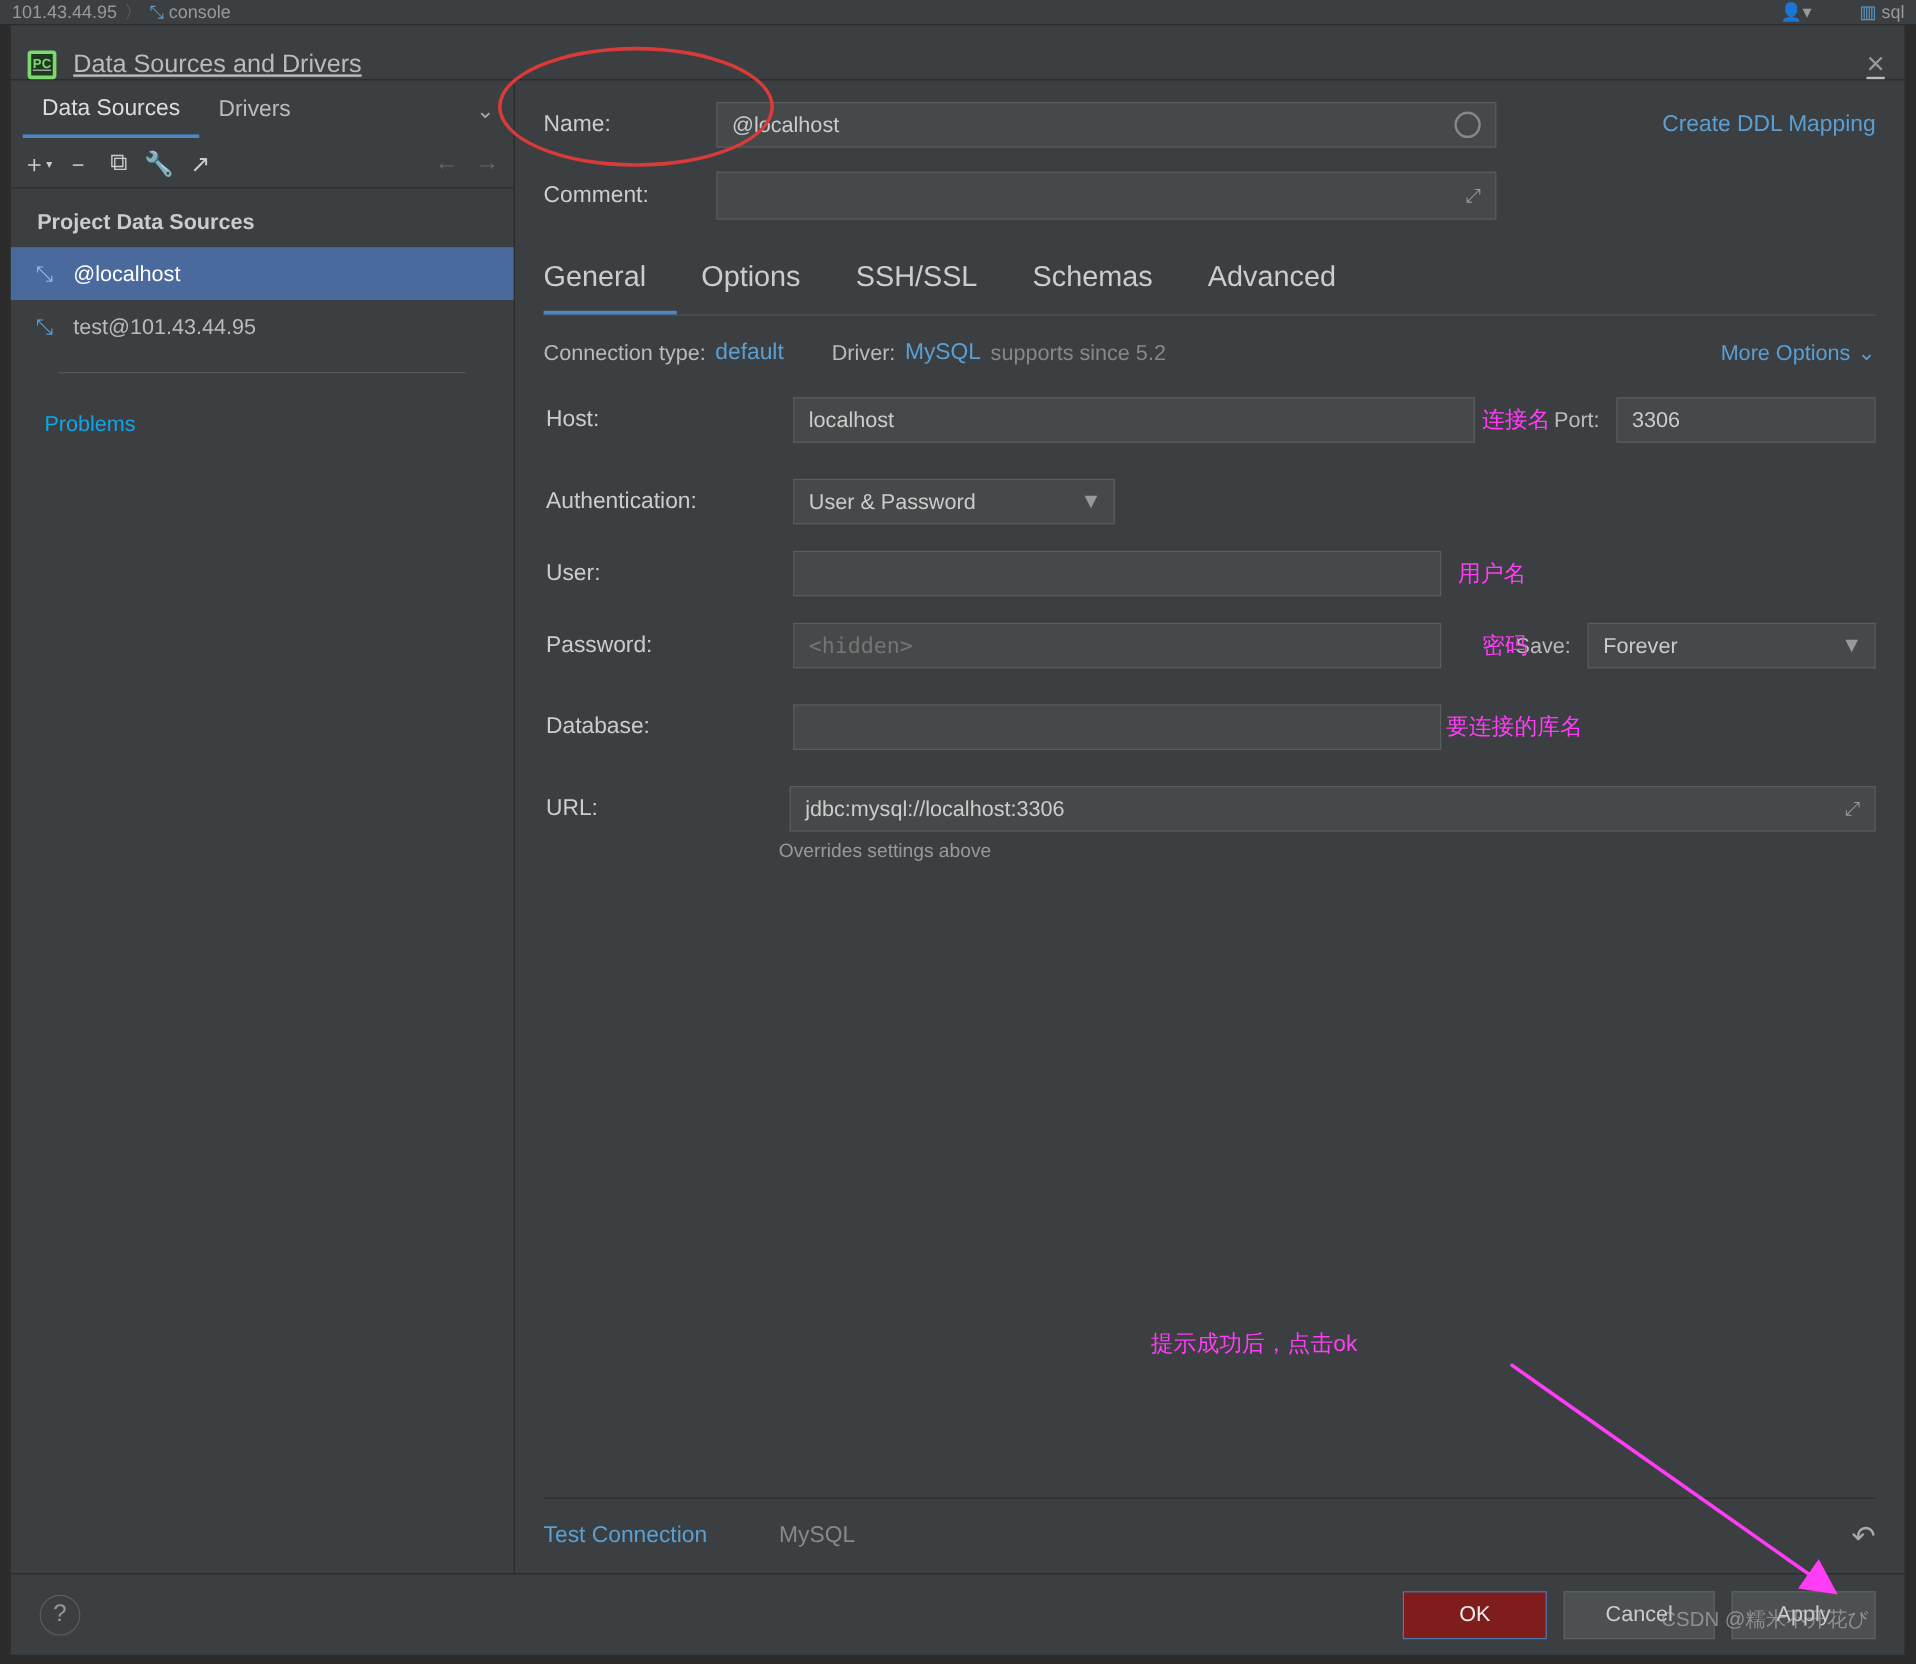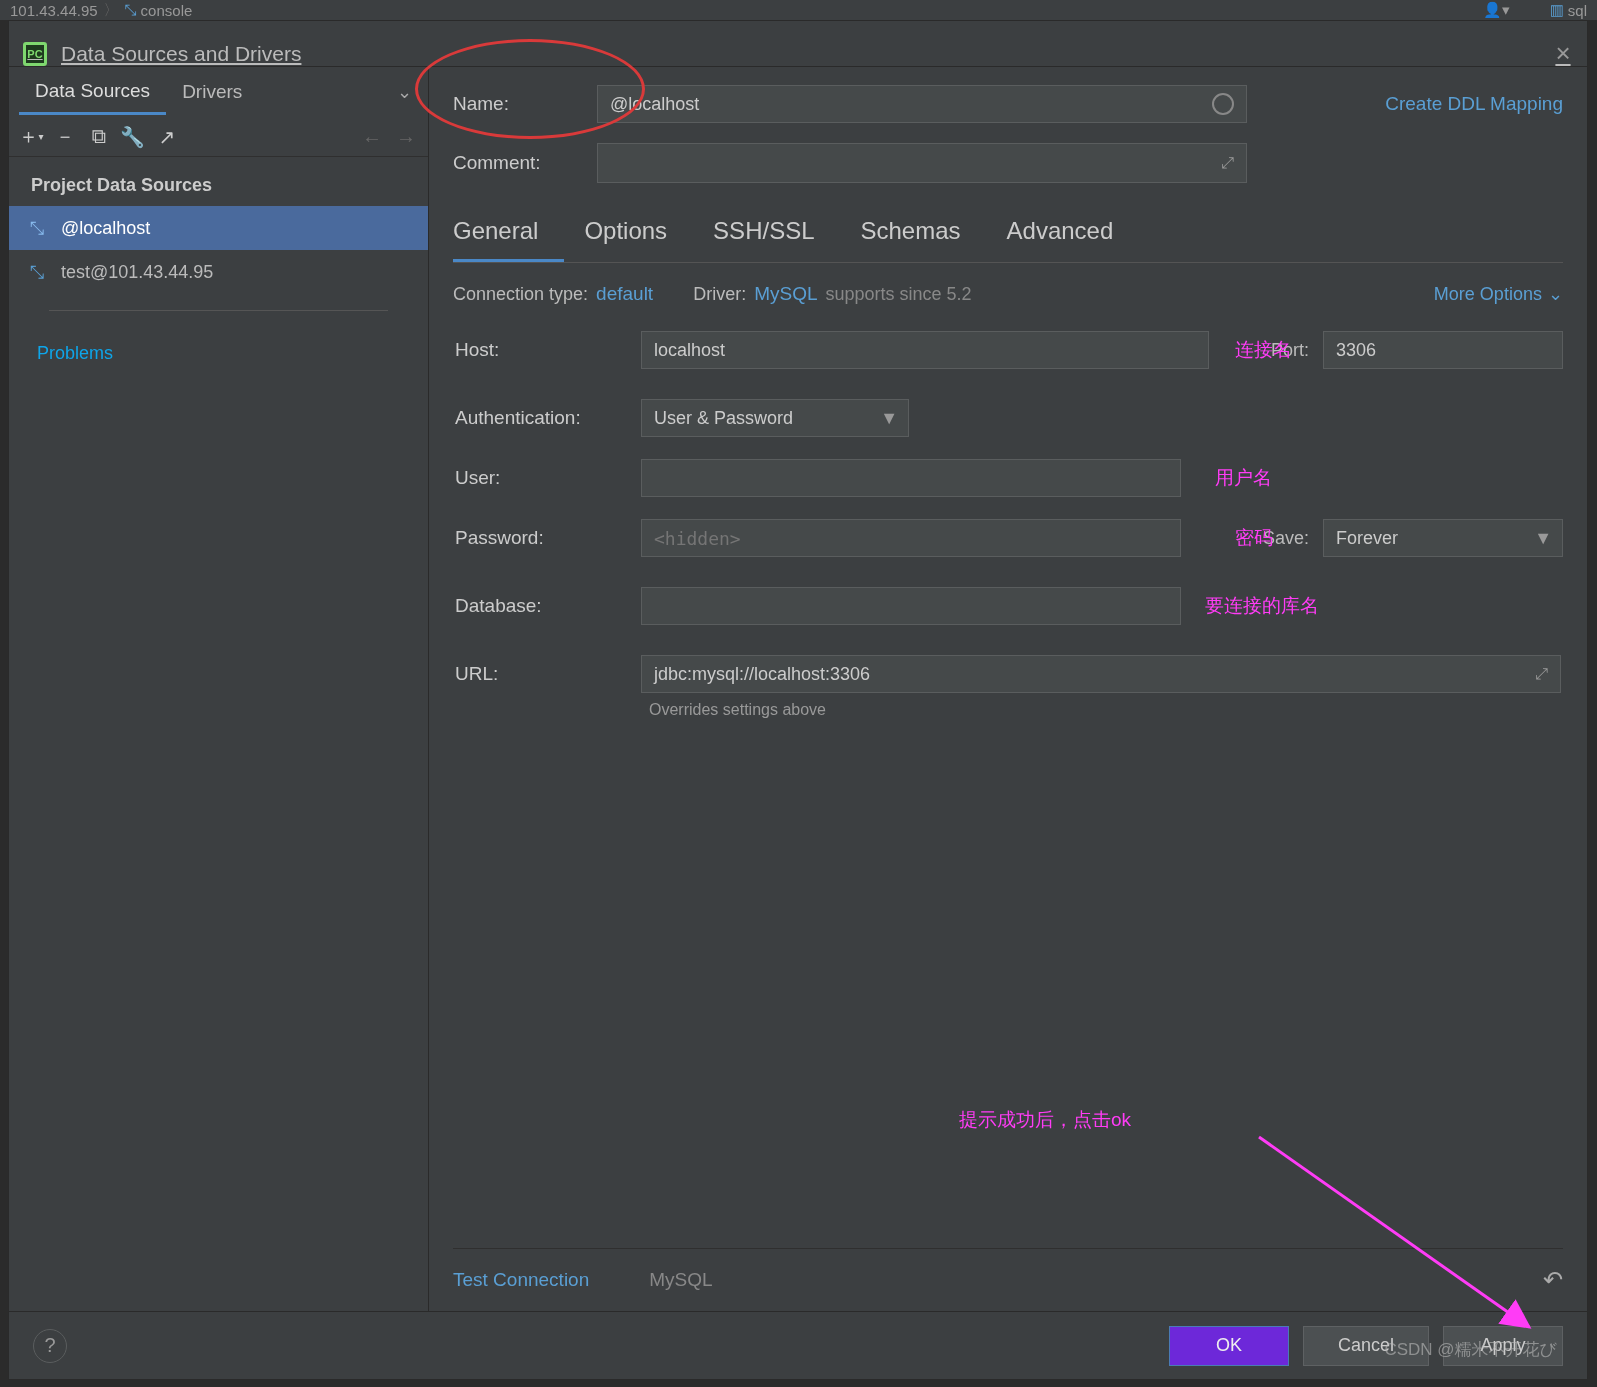--- a/index.html
+++ b/index.html
@@ -35,46 +35,46 @@
 .input-comment { width: 650px; height: 40px; display:flex; align-items:center; justify-content:flex-end; }
 .expand-icon { font-size:16px; color:#999; }
 .link { color:#5a9fd4; cursor:pointer; font-size:19px; }
 .tabs-main { display:flex; border-bottom:1px solid #545454; margin-bottom: 20px; }
 .tabs-main .mtab { padding: 14px 26px 14px 0; margin-right: 20px; font-size:24px; cursor:pointer; color:#ccc; }
 .tabs-main .mtab.active { border-bottom: 3px solid #4a88c7; }
 .conn-row { display:flex; align-items:center; margin-bottom: 26px; font-size:18px; gap:8px; }
 .conn-row .muted { color:#888; }
 .more-opts { margin-left:auto; color:#5a9fd4; cursor:pointer; display:flex; align-items:center; gap:6px; }
 .form-area { padding-left: 2px; }
-.frow { display:flex; align-items:center; margin-bottom: 22px; gap: 6px; position:relative; }
+.frow { display:flex; align-items:center; margin-bottom: 22px; gap: 26px; position:relative; }
 .frow .flbl { width: 180px; font-size:19px; color:#ccc; }
 .select { background:#45494a; border:1px solid #5a5d5e; color:#ccc; font-size:18px; padding:6px 12px; height:38px; display:flex; align-items:center; position:relative; }
 .select .caret { position:absolute; right:10px; top:50%; transform:translateY(-50%); color:#999; }
 .host-input { width: 568px; }
 .port-area { margin-left:auto; display:flex; align-items:center; gap:14px; }
-.port-input { width: 240px; }
+.port-input { width: 216px; }
 .auth-select { width: 268px; }
 .user-input { width: 540px; }
 .pwd-input { width: 540px; color:#777; font-family:monospace; }
 .save-area { margin-left:auto; display:flex; align-items:center; gap:14px; }
 .save-select { width: 240px; }
 .db-input { width: 540px; }
 .url-input { width: 920px; display:flex; align-items:center; }
 .url-input .exp { margin-left:auto; }
 .override-note { margin-left: 194px; color:#999; font-size:16px; margin-top:-14px; margin-bottom:20px; }
 .annotation { position:absolute; color:#ff3cf6; font-size:19px; font-weight:500; pointer-events:none; }
 .bottom-bar { display:flex; align-items:center; padding: 14px 0; margin-top:auto; border-top:1px solid #2f2f2f; }
 .test-conn { color:#5a9fd4; font-size:19px; cursor:pointer; padding:6px 0; }
 .driver-name { color:#888; font-size:19px; margin-left: 60px; }
 .revert-icon { margin-left:auto; font-size:24px; color:#aaa; cursor:pointer; }
 .dlg-footer { height: 68px; border-top:1px solid #2a2a2a; display:flex; align-items:center; padding: 0 24px; gap:14px; }
 .help-btn { width:34px; height:34px; border:1px solid #5a5d5e; border-radius:50%; display:flex; align-items:center; justify-content:center; color:#999; font-size:20px; cursor:pointer; }
 .footer-spacer { flex:1; }
 .btn { height:40px; padding: 0 34px; background:#4c5052; border:1px solid #5e6163; color:#ccc; font-size:18px; cursor:pointer; display:flex; align-items:center; justify-content:center; min-width:120px; }
-.btn.primary { background:#6d28d9; border:1px solid #4a7bb5; color:#eee; font-weight:500; }
+.btn.primary { background:#7f1d1d; border:1px solid #4a7bb5; color:#eee; font-weight:500; }
 .watermark { position:absolute; right: 30px; bottom: 18px; color:#bbbbbb99; font-size:17px; pointer-events:none; }
 .red-ellipse { position:absolute; border:3px solid #d93a3a; border-radius:50%; pointer-events:none; }
 .arrow-svg { position:absolute; pointer-events:none; }
 .cn { font-family: "Microsoft YaHei", sans-serif; }
 </style>
 </head>
 <body>
 
 <div class="topbar">
   <span>101.43.44.95</span>

